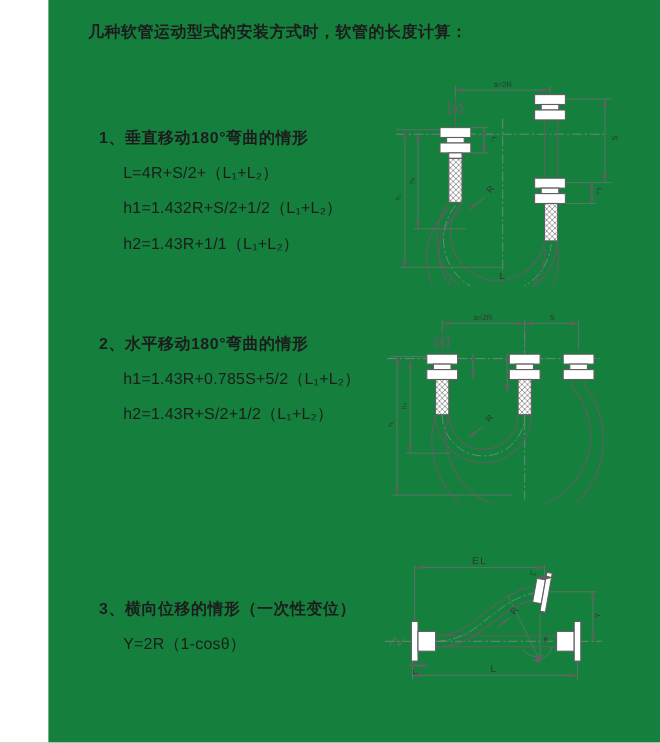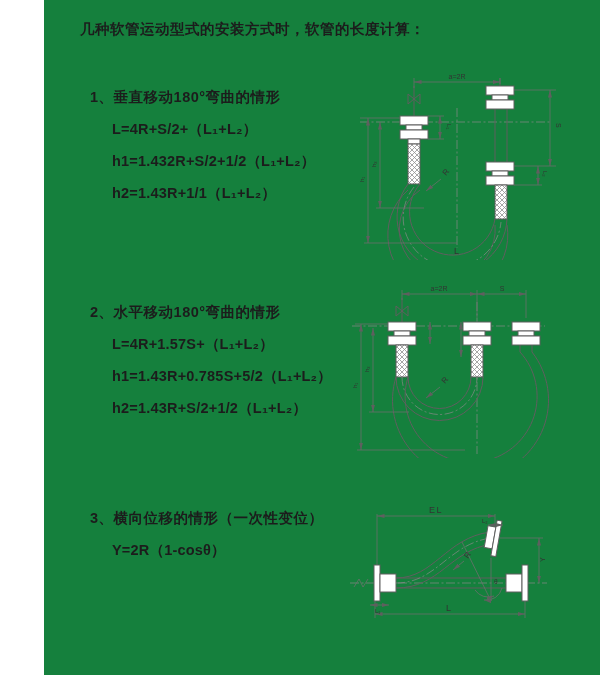--- a/index.html
+++ b/index.html
@@ -8,26 +8,26 @@
     font-family:"Liberation Sans","DejaVu Sans",sans-serif;
     color:#1c1c1c; overflow:hidden;margin-left:44px;
   }
   .doc-title {
     position:absolute; left:36px; top:20px;
     font-size:14.5px; font-weight:700; letter-spacing:0.5px;
   }
   .section { position:absolute; left:46px; width:270px; }
   .sec-heading { font-size:14.5px; font-weight:700; letter-spacing:0.5px; }
   .formula {
-    font-size:14.5px; font-weight:700; letter-spacing:0.2px;
+    font-size:14.5px; font-weight:400; letter-spacing:0.2px;
     margin:13px 0 0 22px; white-space:nowrap;
   }
-  .sec-1 { top:88px; }
+  .sec-1 { top:116px; }
   .sec-2 { top:303px; }
-  .sec-3 { top:509px; }
+  .sec-3 { top:544px; }
   .diagram { position:absolute; }
   .d1 { left:308px; top:70px; }
   .d2 { left:303px; top:282px; }
   .d3 { left:298px; top:500px; }
   svg text { fill:#333; font-family:"Liberation Sans","DejaVu Sans",sans-serif; }
   .draw   { stroke:#5f5f5f; stroke-width:1; fill:none; }
   .drawf  { stroke:#5f5f5f; stroke-width:1; fill:#ffffff; }
   .dim    { stroke:#6f6f6f; stroke-width:0.75; fill:none; }
   .cline  { stroke:#8a8a8a; stroke-width:0.7; fill:none; stroke-dasharray:9 2.5 2 2.5; }
   .braid  { stroke:#5f5f5f; stroke-width:1; }
@@ -53,21 +53,20 @@
 
   <div class="section sec-1">
     <div class="sec-heading">1、垂直移动180°弯曲的情形</div>
     <div class="formula">L=4R+S/2+（L₁+L₂）</div>
     <div class="formula">h1=1.432R+S/2+1/2（L₁+L₂）</div>
     <div class="formula">h2=1.43R+1/1（L₁+L₂）</div>
   </div>
 
   <div class="section sec-2">
     <div class="sec-heading">2、水平移动180°弯曲的情形</div>
-    <div class="formula">L=4R+1.57S+（L₁+L₂）</div>
     <div class="formula">h1=1.43R+0.785S+5/2（L₁+L₂）</div>
     <div class="formula">h2=1.43R+S/2+1/2（L₁+L₂）</div>
   </div>
 
   <div class="section sec-3">
     <div class="sec-heading">3、横向位移的情形（一次性变位）</div>
     <div class="formula">Y=2R（1-cosθ）</div>
   </div>
 
   <svg class="diagram d1" width="292" height="190" viewBox="0 0 292 190">

